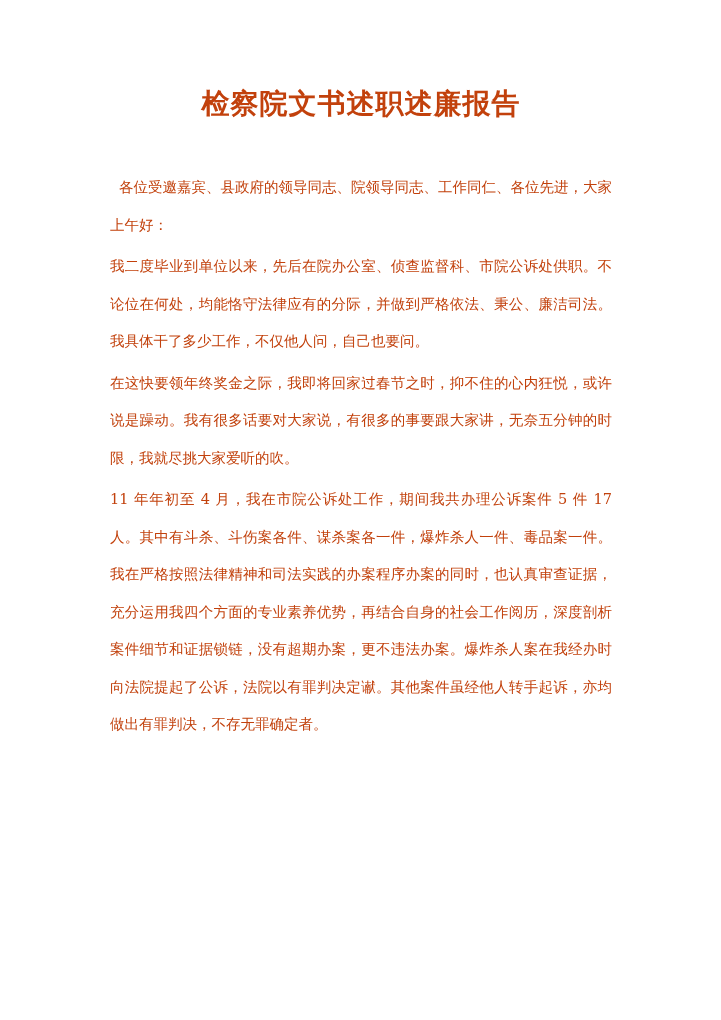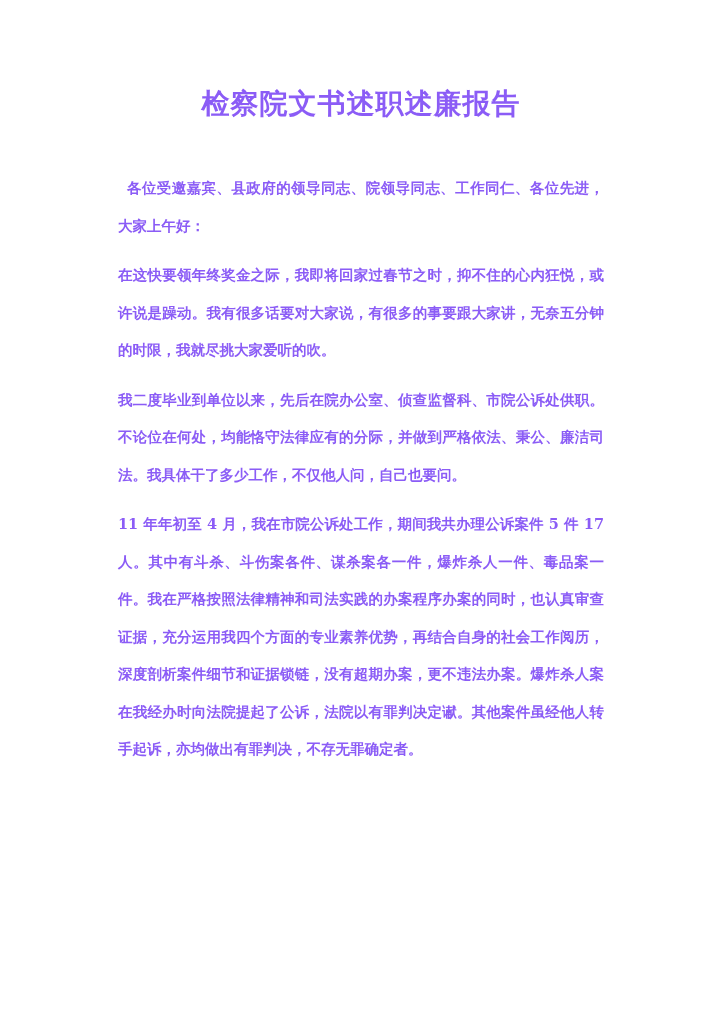--- a/index.html
+++ b/index.html
@@ -8,51 +8,50 @@
     background: #ffffff;
   }
   .page {
     position: relative;
     width: 721px;
     height: 1020px;
     background: #ffffff;
     box-sizing: border-box;
     padding: 84px 105px 0 106px;
     overflow: hidden;
-    color: #8b5cf6;
+    color: #c2410c;
     font-family: "DejaVu Serif", "Liberation Serif", serif;
   }
   .doc-title {
     margin: 0 0 45px 0;
     font-size: 28px;
     font-weight: bold;
     line-height: 40px;
     text-align: center;
     letter-spacing: 1px;
   }
   .para {
-    margin: 12px;
+    margin: 4px;
     font-size: 14.5px;
     line-height: 37.5px;
     text-align: justify;
     word-break: break-all;
-    font-weight: bold;
   }
   .first-para {
     text-indent: 9px;
   }
 </style>
 </head>
 <body>
 
 <div class="page">
   <h1 class="doc-title">检察院文书述职述廉报告</h1>
 
   <p class="para first-para">各位受邀嘉宾、县政府的领导同志、院领导同志、工作同仁、各位先进，大家上午好：</p>
 
+  <p class="para">我二度毕业到单位以来，先后在院办公室、侦查监督科、市院公诉处供职。不论位在何处，均能恪守法律应有的分际，并做到严格依法、秉公、廉洁司法。我具体干了多少工作，不仅他人问，自己也要问。</p>
+
   <p class="para">在这快要领年终奖金之际，我即将回家过春节之时，抑不住的心内狂悦，或许说是躁动。我有很多话要对大家说，有很多的事要跟大家讲，无奈五分钟的时限，我就尽挑大家爱听的吹。</p>
-
-  <p class="para">我二度毕业到单位以来，先后在院办公室、侦查监督科、市院公诉处供职。不论位在何处，均能恪守法律应有的分际，并做到严格依法、秉公、廉洁司法。我具体干了多少工作，不仅他人问，自己也要问。</p>
 
   <p class="para">11 年年初至 4 月，我在市院公诉处工作，期间我共办理公诉案件 5 件 17 人。其中有斗杀、斗伤案各件、谋杀案各一件，爆炸杀人一件、毒品案一件。我在严格按照法律精神和司法实践的办案程序办案的同时，也认真审查证据，充分运用我四个方面的专业素养优势，再结合自身的社会工作阅历，深度剖析案件细节和证据锁链，没有超期办案，更不违法办案。爆炸杀人案在我经办时向法院提起了公诉，法院以有罪判决定谳。其他案件虽经他人转手起诉，亦均做出有罪判决，不存无罪确定者。</p>
 
 
 </div>
 
 </body></html>

